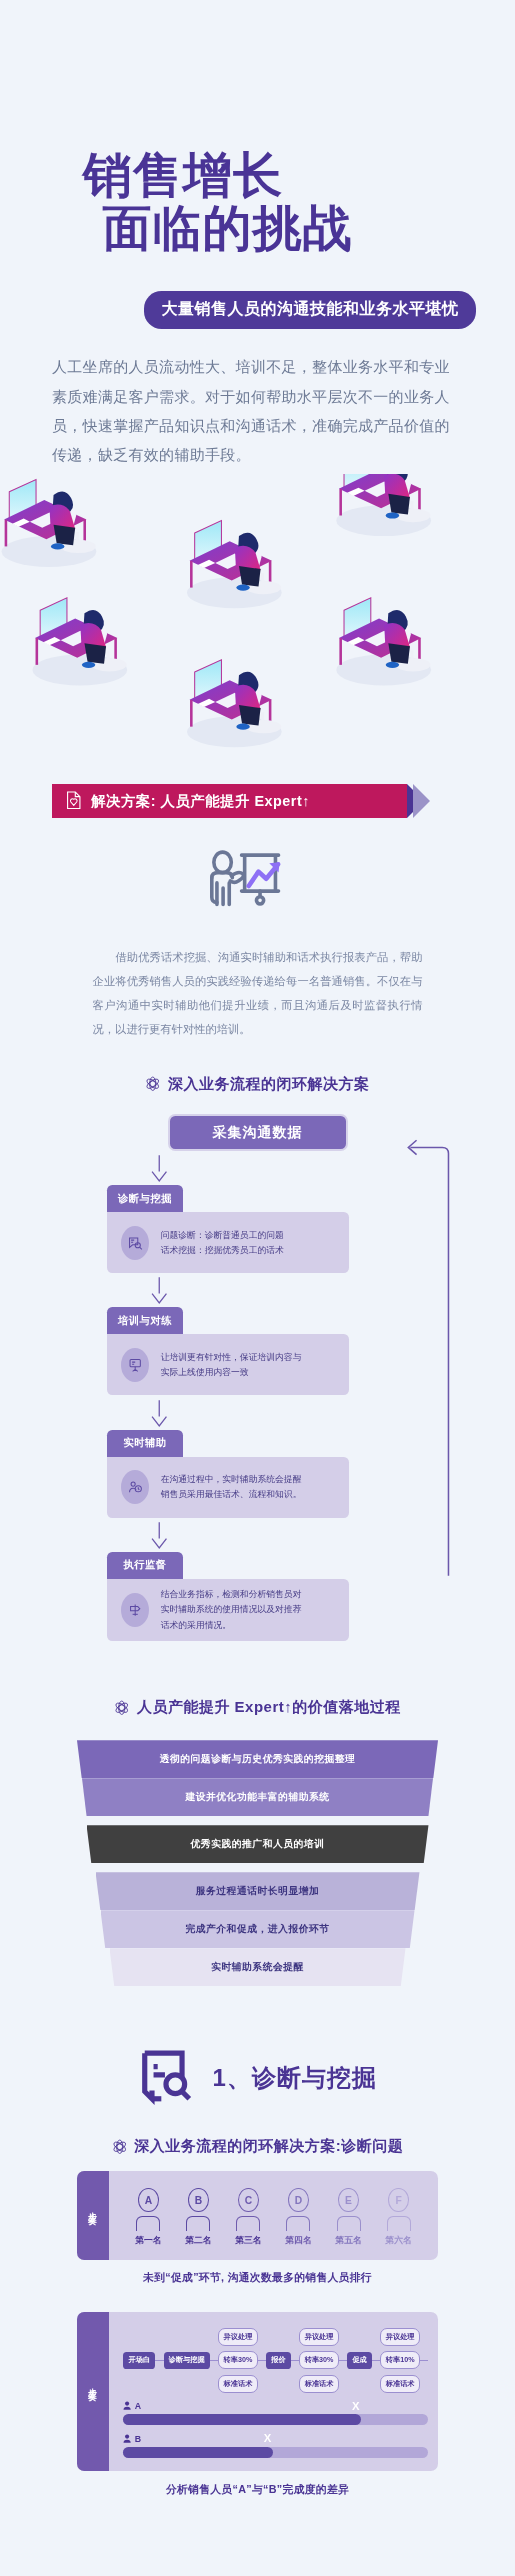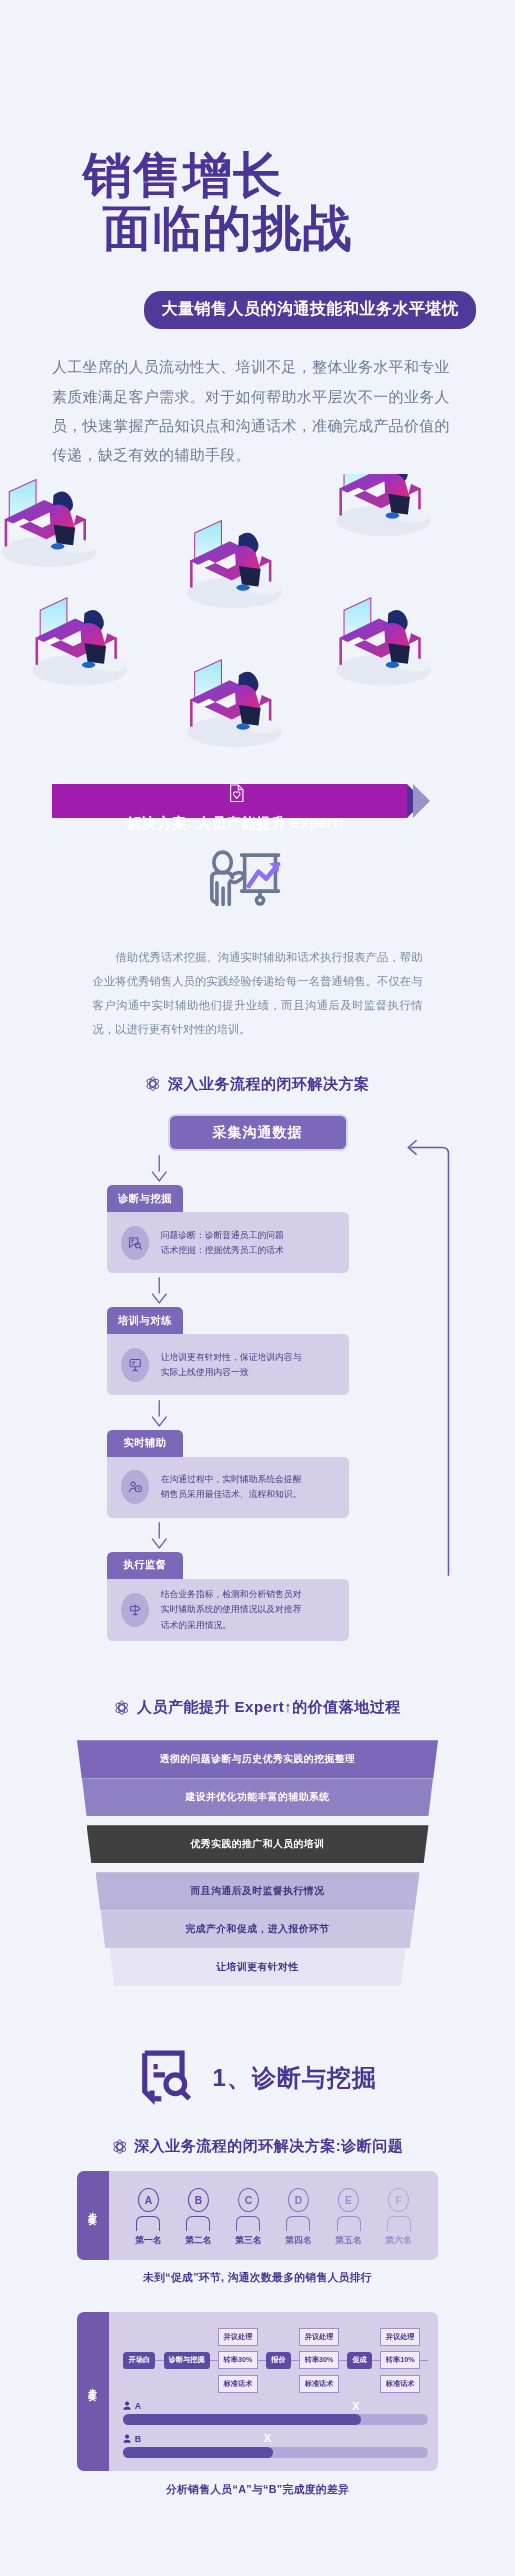--- a/index.html
+++ b/index.html
@@ -45,29 +45,28 @@
     color: #6d7a95;
     letter-spacing: 0.3px;
   }
 
   
   .desks { position: relative; height: 289px; margin-top: 5.2px; }
 
   
   .ribbon-wrap { margin: 20.6px 0 0 52px; position: relative; height: 37px; }
   .ribbon {
-    background: #a21caf;
+    background: #be185d;
     height: 34px;
     width: 355px;
     display: flex;
     align-items: center;
     padding-left: 14.4px;
     gap: 9.3px;
     position: relative;
-    flex-direction: column;
   }
   .ribbon .txt {
     color: #fff;
     font-size: 14.4px;
     font-weight: 800;
     letter-spacing: 0.5px;
     white-space: nowrap;
   }
   .ribbon::after {
     content: "";
@@ -182,21 +181,21 @@
 
   
   .pipe { position: relative; padding: 2.1px 0 0 3.1px; }
   .pipe-row { display: flex; align-items: center; gap: 0; }
   .chip {
     background: #5c4aa3; color: #fff; font-size: 7.2px; font-weight: 700;
     border-radius: 3.6px; padding: 3.6px 5.2px; white-space: nowrap;
   }
   .chip-out {
     border: 1px solid #9b8fd0; color: #4a3494; background: #efecf8;
-    font-size: 7.2px; font-weight: 700; border-radius: 0; padding: 3.1px 4.6px; white-space: nowrap;
+    font-size: 7.2px; font-weight: 700; border-radius: 7px; padding: 3.1px 4.6px; white-space: nowrap;
   }
   .connector { width: 8.2px; height: 1px; background: #9b8fd0; }
   .triple { display: flex; flex-direction: column; align-items: center; gap: 5.2px; }
   .bar-row { margin-top: 8.2px; }
   .bar-label { display: flex; align-items: center; gap: 3.1px; font-size: 8.8px; font-weight: 700; color: #4a3494; }
   .bar-track { height: 11.3px; background: #b2a7d8; border-radius: 5.7px; position: relative; margin-top: 3.1px; }
   .bar-fill { height: 11.3px; background: #5c4aa3; border-radius: 5.7px; }
   .xmark { position: absolute; top: -14.4px; font-size: 11.3px; font-weight: 800; color: #fff; }
 </style>
 </head>
@@ -419,23 +418,23 @@
         <ellipse cx="15" cy="15" rx="13" ry="6" transform="rotate(90 15 15)"></ellipse>
       </svg>
     </span>
     <span class="h2txt">人员产能提升 Expert↑的价值落地过程</span>
   </div>
 
   <div class="funnel">
     <div class="fband" style="background:#7b68b8;color:#fff;width:361px;margin:0 auto;clip-path:polygon(0 0,100% 0,98.7% 100%,1.3% 100%)">透彻的问题诊断与历史优秀实践的挖掘整理</div>
     <div class="fband" style="background:#8f80c4;color:#fff;width:351px;margin:0 auto;clip-path:polygon(0 0,100% 0,98.7% 100%,1.3% 100%)">建设并优化功能丰富的辅助系统</div>
     <div class="fband" style="background:#404040;color:#fff;width:342px;margin:9px auto;clip-path:polygon(0 0,100% 0,98.6% 100%,1.4% 100%)">优秀实践的推广和人员的培训</div>
-    <div class="fband" style="background:#b9b2d9;color:#3d3580;width:324px;margin:0 auto;clip-path:polygon(0 0,100% 0,98.5% 100%,1.5% 100%)">而且沟通后及时监督执行情况</div>
+    <div class="fband" style="background:#b9b2d9;color:#3d3580;width:324px;margin:0 auto;clip-path:polygon(0 0,100% 0,98.5% 100%,1.5% 100%)">服务过程通话时长明显增加</div>
     <div class="fband" style="background:#cbc5e4;color:#3d3580;width:314px;margin:0 auto;clip-path:polygon(0 0,100% 0,98.5% 100%,1.5% 100%)">完成产介和促成，进入报价环节</div>
-    <div class="fband" style="background:#e6e3f2;color:#3d3580;width:296px;margin:0 auto;clip-path:polygon(0 0,100% 0,98.4% 100%,1.6% 100%)">让培训更有针对性</div>
+    <div class="fband" style="background:#e6e3f2;color:#3d3580;width:296px;margin:0 auto;clip-path:polygon(0 0,100% 0,98.4% 100%,1.6% 100%)">实时辅助系统会提醒</div>
   </div>
 
   <div class="bigsec">
     <span>
       <svg width="57" height="57" viewBox="0 0 110 110" fill="none" stroke="#4a3494" stroke-width="10" stroke-linejoin="miter">
         <path d="M13 10 h72 v46"></path>
         <path d="M13 10 v74 l14 14 v-16"></path>
         <path d="M27 98 h18"></path>
         <path d="M30 36 h8 M30 52 h22"></path>
         <circle cx="72" cy="70" r="18"></circle>

